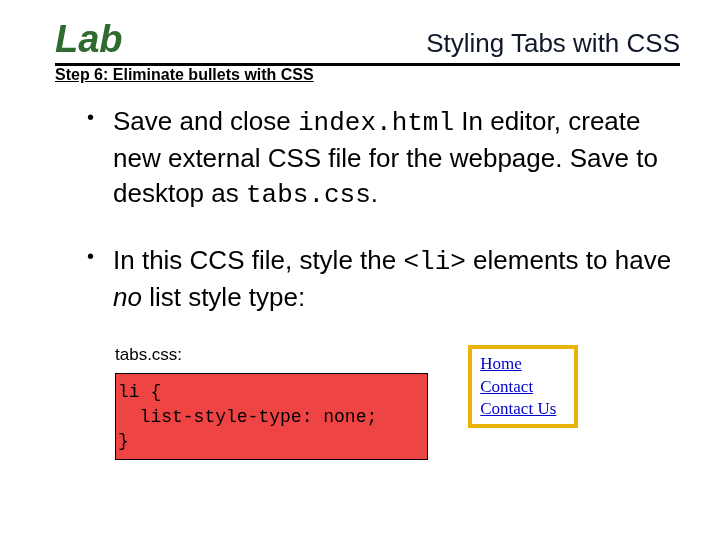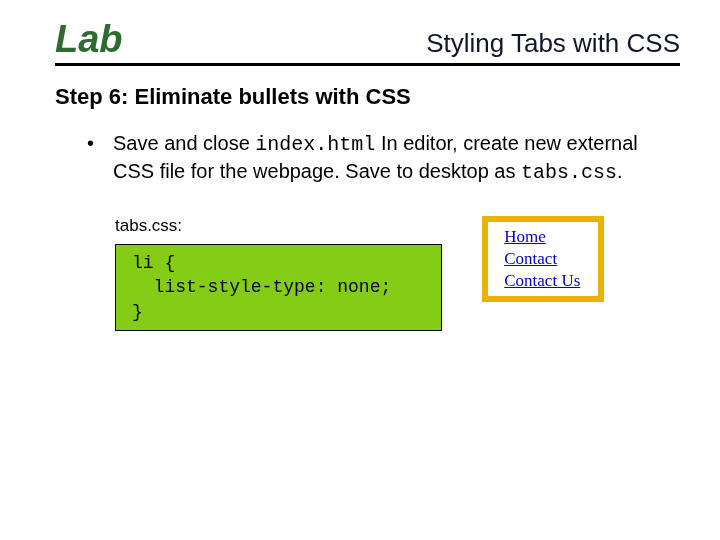--- a/index.html
+++ b/index.html
@@ -14,49 +14,49 @@
   .slide {
     padding: 18px 40px 20px 55px;
     box-sizing: border-box;
   }
   .header {
     display: flex;
     justify-content: space-between;
     align-items: baseline;
     border-bottom: 3px solid #000;
     padding-bottom: 2px;
-    margin-bottom: 18px;
   }
   .lab {
     font-family: Arial, Helvetica, sans-serif;
     font-style: italic;
     font-weight: bold;
     font-size: 38px;
     color: #2f6b2f;
   }
   .title {
     font-size: 26px;
     font-weight: normal;
     color: #0f172a;
   }
   .step {
-    font-size: 22px;
+    font-size: 16px;
     font-weight: bold;
     color: #000;
     margin: 0 0 20px 0;
+    text-decoration: underline;
   }
   ul.bullets {
     list-style: none;
     padding: 0;
     margin: 0 0 0 30px;
   }
   ul.bullets > li {
     position: relative;
     padding-left: 28px;
-    font-size: 20px;
+    font-size: 26px;
     line-height: 1.35;
     margin-bottom: 30px;
   }
   ul.bullets > li::before {
     content: "•";
     position: absolute;
     left: 2px;
     top: 0;
     font-size: 20px;
   }
@@ -74,30 +74,30 @@
   }
   .codecol {
     flex: 0 0 auto;
   }
   .codelabel {
     font-size: 17px;
     margin-bottom: 8px;
   }
   .codebox {
     border: 1px solid #000;
-    background: #84cc16;
+    background: #ef4444;
     font-family: "Courier New", Courier, monospace;
     font-size: 18px;
-    padding: 6px 50px 6px 16px;
+    padding: 6px 50px 6px 2px;
     white-space: pre;
     line-height: 1.35;
   }
   .linksbox {
-    border: 6px solid #eab308;
-    padding: 4px 18px 4px 16px;
+    border: 4px solid #eab308;
+    padding: 4px 18px 4px 8px;
     font-family: "Times New Roman", Times, serif;
     font-size: 17px;
     line-height: 1.3;
   }
   .linksbox .lnk {
     color: #0000cc;
     text-decoration: underline;
     display: block;
   }
 </style>
@@ -109,20 +109,23 @@
     <span class="lab">Lab</span>
     <span class="title">Styling Tabs with CSS</span>
   </div>
 
   <div class="step">Step 6:  Eliminate bullets with CSS</div>
 
   <ul class="bullets">
     <li>
       <span>Save and close </span><span class="mono">index.html</span><span>  In editor, create new external CSS file for the webpage. Save to desktop as </span><span class="mono">tabs.css</span><span>.</span>
     </li>
+    <li>
+      <span>In this CCS file, style the </span><span class="mono">&lt;li&gt;</span><span> elements to have </span><span class="italic">no</span><span> list style type:</span>
+    </li>
   </ul>
 
   <div class="lower">
     <div class="codecol">
       <div class="codelabel">tabs.css:</div>
       <div class="codebox">li {
   list-style-type: none;
 }</div>
     </div>
     <div class="linksbox">

